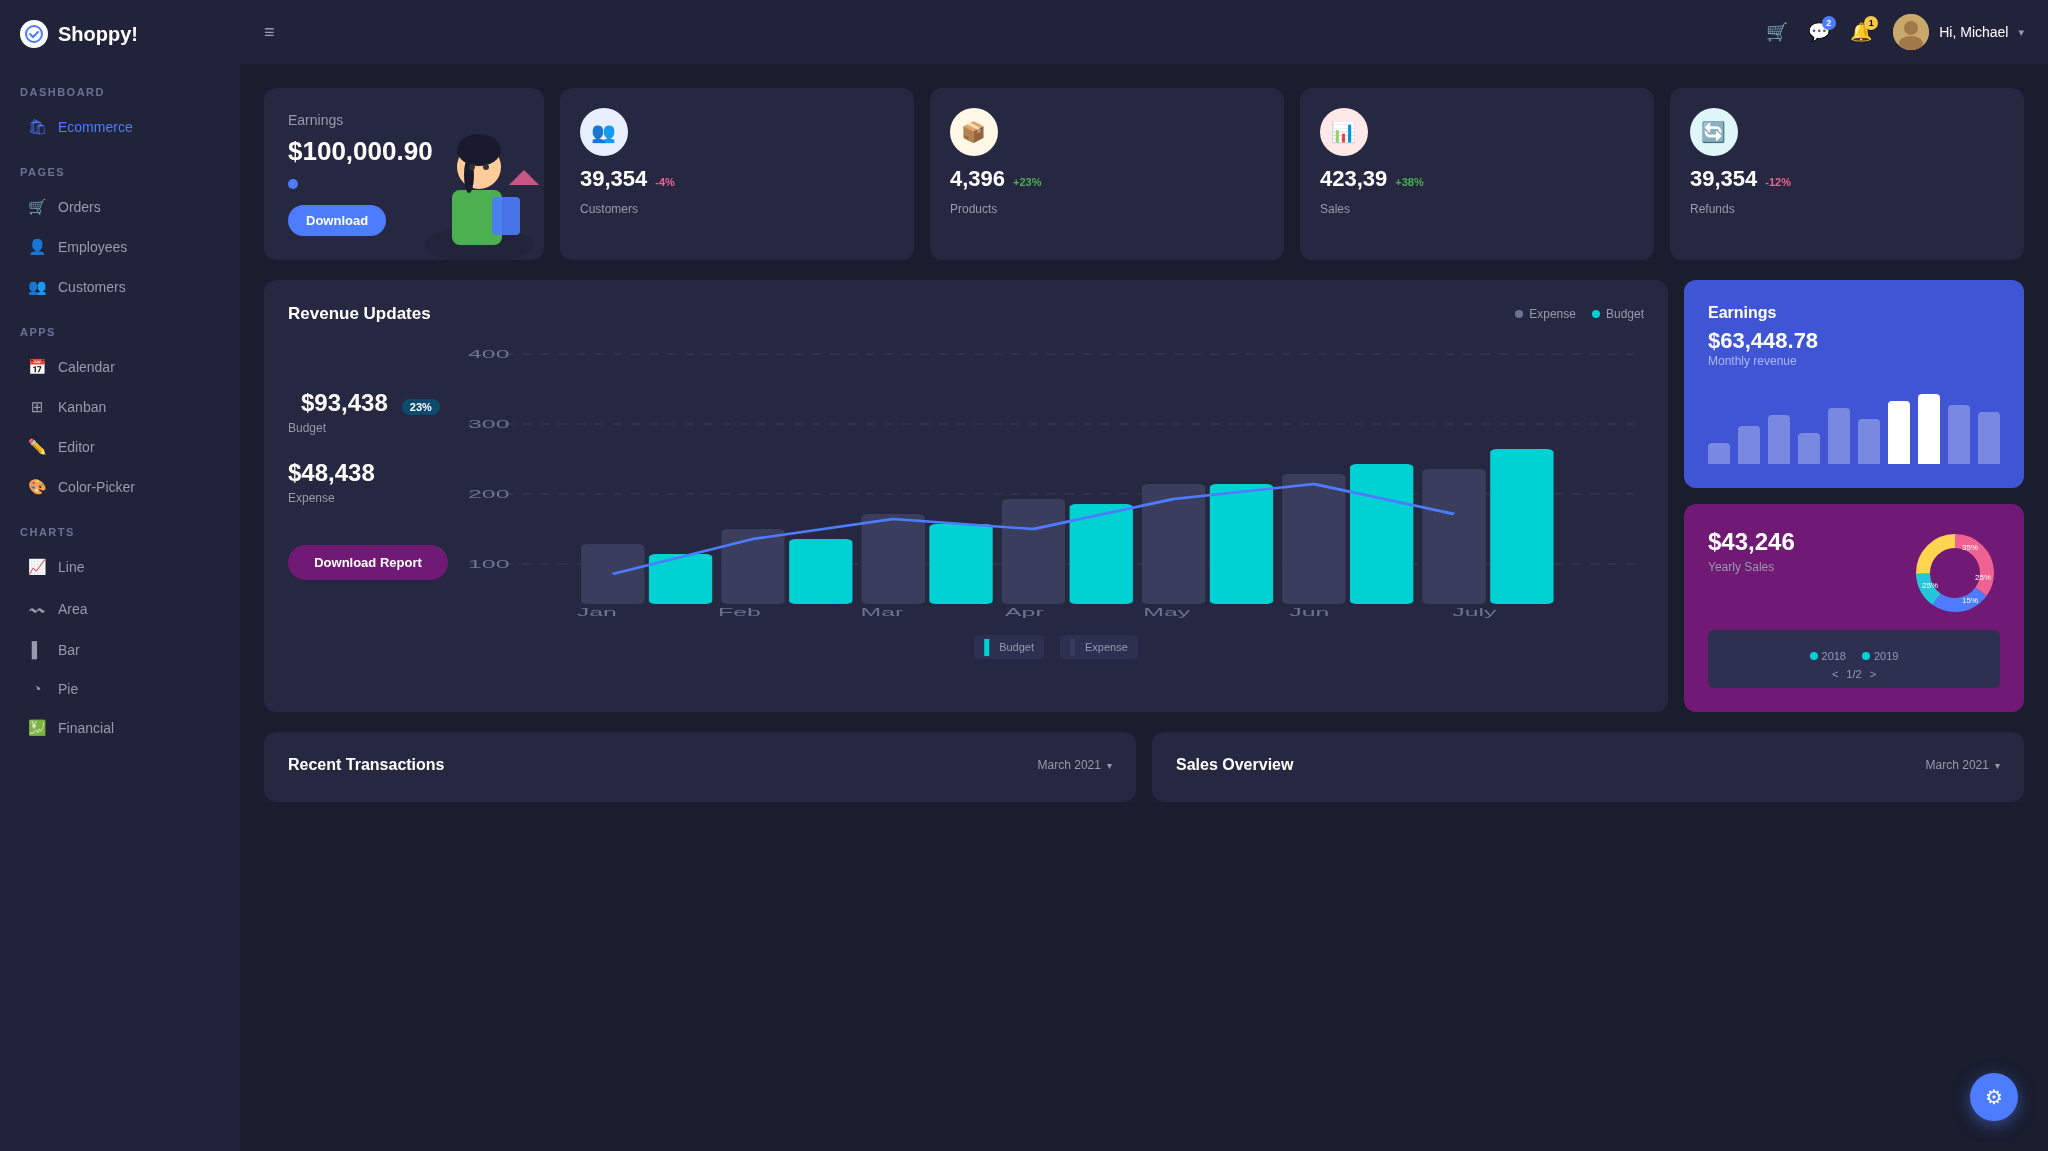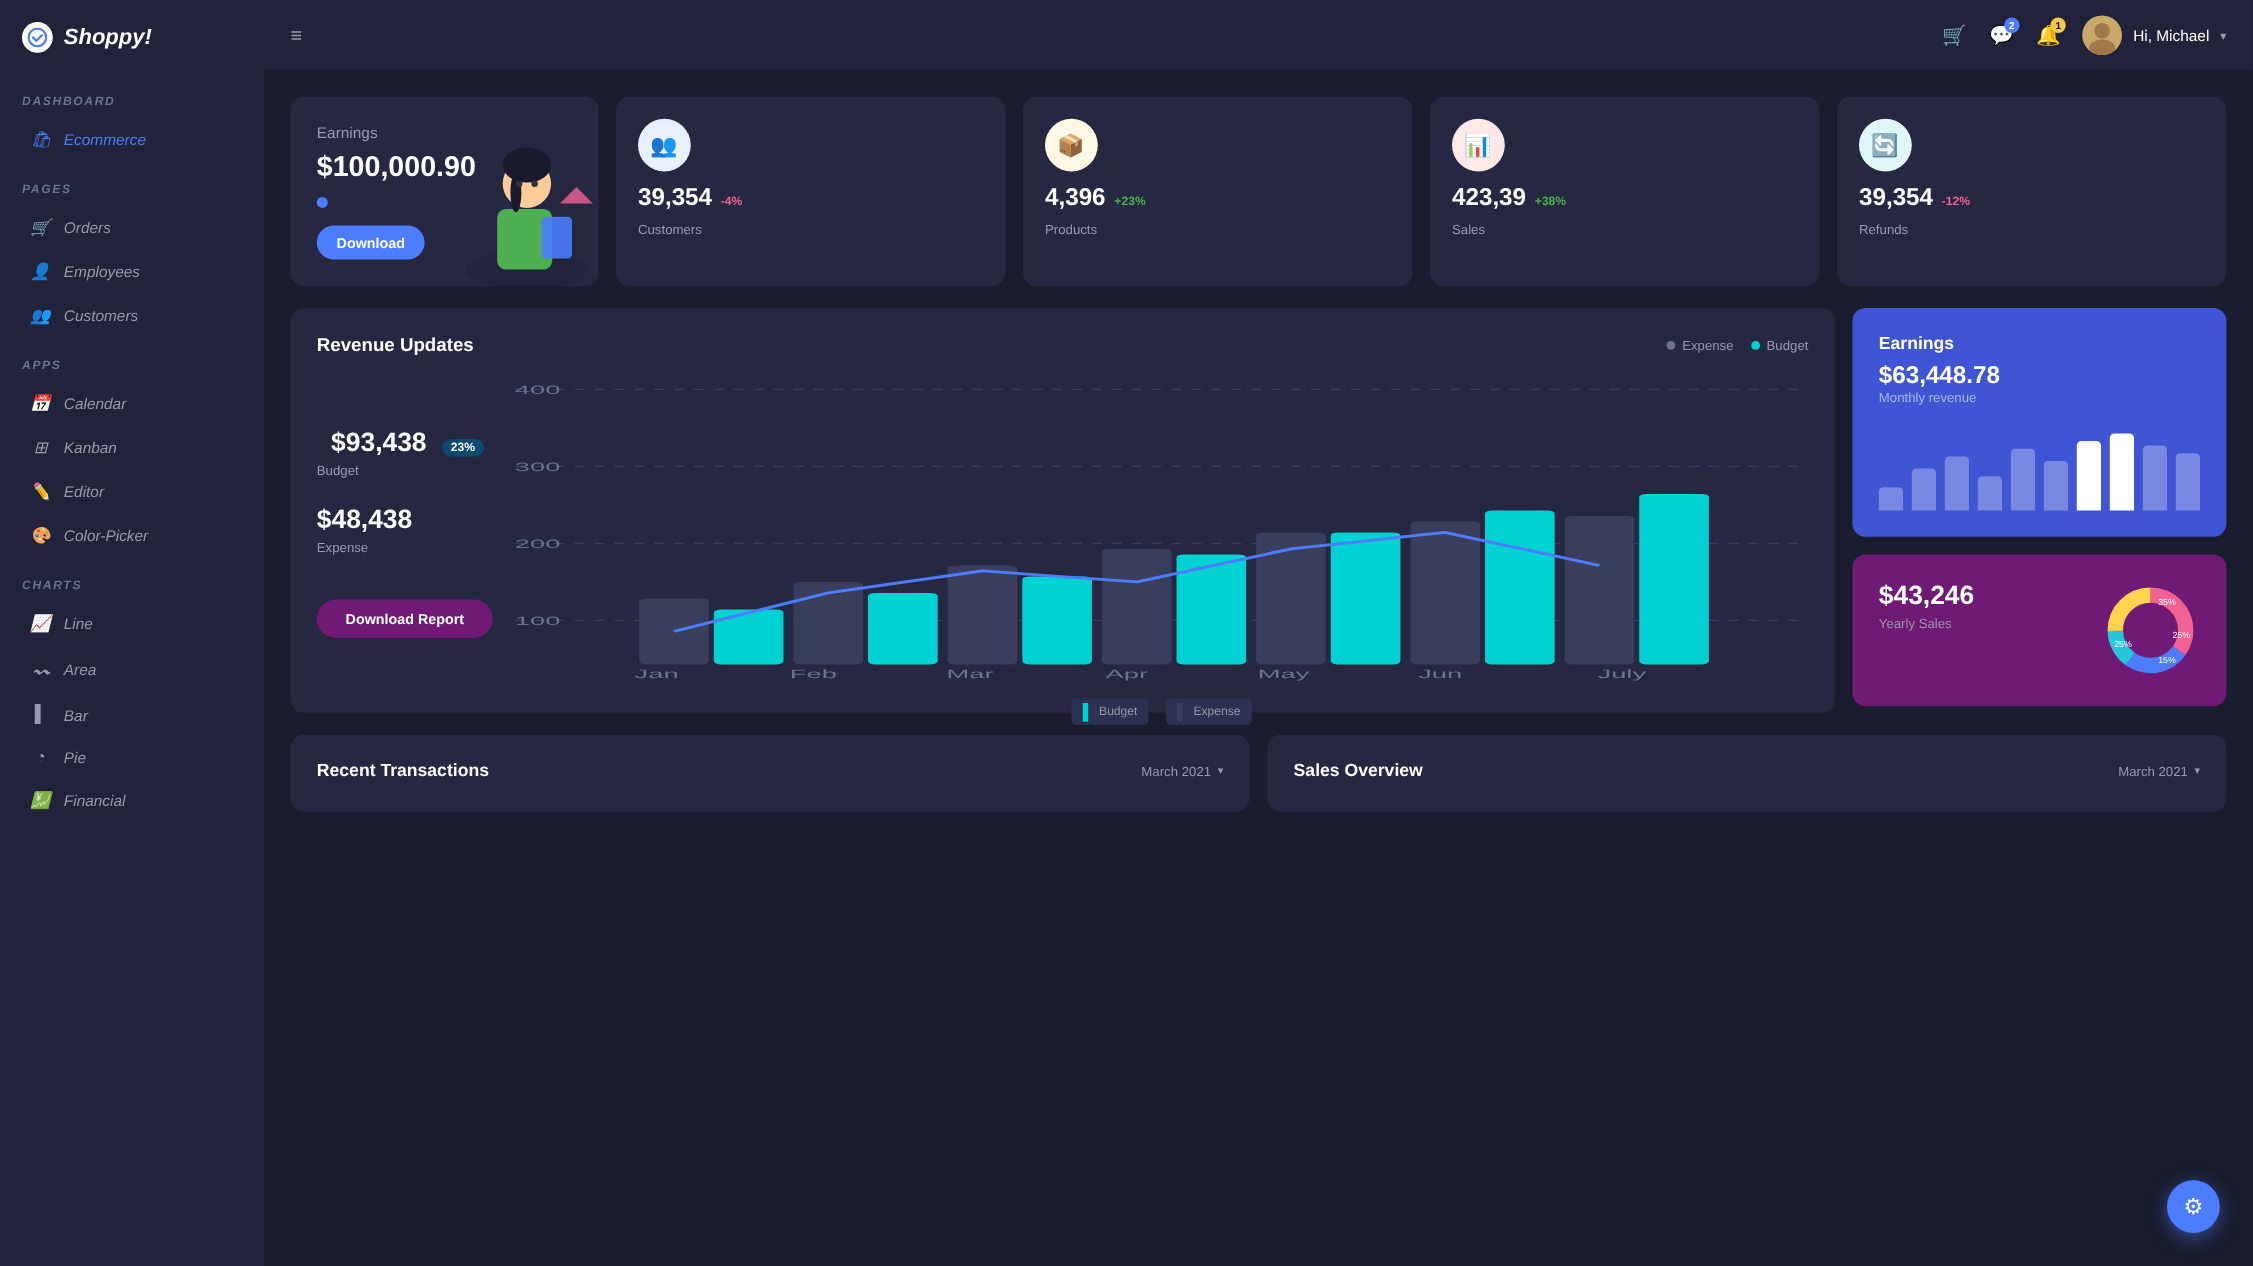--- a/index.html
+++ b/index.html
@@ -1,19 +1,19 @@
 <!DOCTYPE html>
 <html><head>
   <meta charset="utf-8">
   <style>
     * { box-sizing: border-box; margin: 0; padding: 0; }
     body { font-family: 'Segoe UI', Arial, sans-serif; background: #1a1d2e; color: #fff; display: flex; height: 100vh; overflow: hidden; font-size: 14px; }
 
     
-    .sidebar { width: 240px; background: #20233a; height: 100vh; overflow-y: auto; flex-shrink: 0; padding-bottom: 20px; font-style: italic; }
+    .sidebar { width: 240px; background: #20233a; height: 100vh; overflow-y: auto; flex-shrink: 0; padding-bottom: 20px; }
     .sidebar-logo { display: flex; align-items: center; gap: 10px; padding: 20px 20px; }
     .sidebar-logo-icon { width: 28px; height: 28px; background: #fff; border-radius: 50%; display: flex; align-items: center; justify-content: center; }
     .sidebar-logo-icon svg { width: 18px; height: 18px; }
     .sidebar-logo-text { font-size: 20px; font-weight: 700; color: #fff; }
     .sidebar-section-label { font-size: 11px; color: #6c7293; letter-spacing: 1.5px; padding: 18px 20px 8px; font-weight: 600; }
     .sidebar-item { display: flex; align-items: center; gap: 12px; padding: 10px 20px; cursor: pointer; color: #9899ac; transition: all 0.2s; border-radius: 4px; margin: 2px 8px; }
     .sidebar-item.active { color: #4d7cfe; }
     .sidebar-item-icon { width: 18px; text-align: center; font-size: 15px; }
     .sidebar-item-label { font-size: 14px; }
 
@@ -417,20 +417,37 @@
                 <circle cx="45" cy="45" r="32" fill="none" stroke="#26c6da" stroke-width="14" stroke-dasharray="30 171" stroke-dashoffset="-120" transform="rotate(-90 45 45)"></circle>
                 <circle cx="45" cy="45" r="32" fill="none" stroke="#ffd54f" stroke-width="14" stroke-dasharray="51 150" stroke-dashoffset="-150" transform="rotate(-90 45 45)"></circle>
 
                 <text x="60" y="22" fill="#fff" font-size="8" text-anchor="middle">35%</text>
                 <text x="73" y="52" fill="#fff" font-size="8" text-anchor="middle">25%</text>
                 <text x="60" y="75" fill="#fff" font-size="8" text-anchor="middle">15%</text>
                 <text x="20" y="60" fill="#fff" font-size="8" text-anchor="middle">25%</text>
               </svg>
             </div>
           </div>
+          <div style="background:#2d3050;border-radius:6px;padding:8px 12px;margin-top:12px;">
+            <div class="ys-legend">
+              <div class="ys-legend-item">
+                <span class="ys-legend-dot" style="background:#00d2d3;"></span>
+                <span>2018</span>
+              </div>
+              <div class="ys-legend-item">
+                <span class="ys-legend-dot" style="background:#00d2d3;"></span>
+                <span>2019</span>
+              </div>
+            </div>
+            <div class="ys-nav">
+              <span class="ys-nav-btn">&lt;</span>
+              <span>1/2</span>
+              <span class="ys-nav-btn">&gt;</span>
+            </div>
+          </div>
         </div>
       </div>
     </div>
 
     <div class="bottom-row">
       <div class="bottom-card">
         <div class="bottom-card-header">
           <span class="bottom-card-title">Recent Transactions</span>
           <div class="month-selector">
             <span>March 2021</span>

